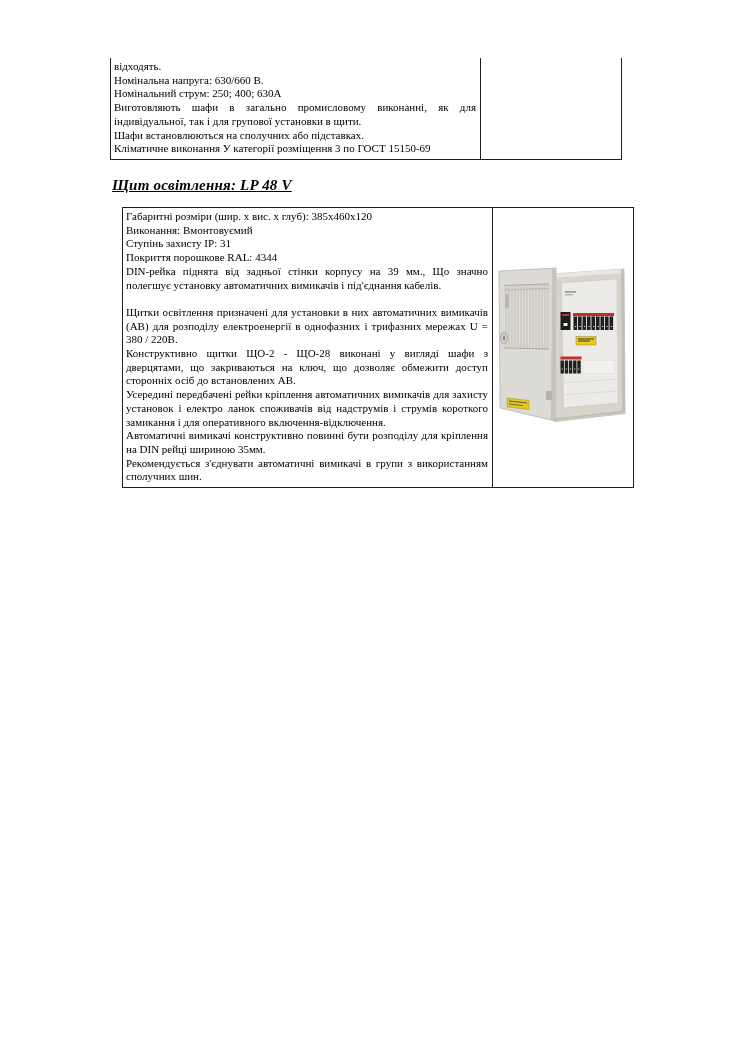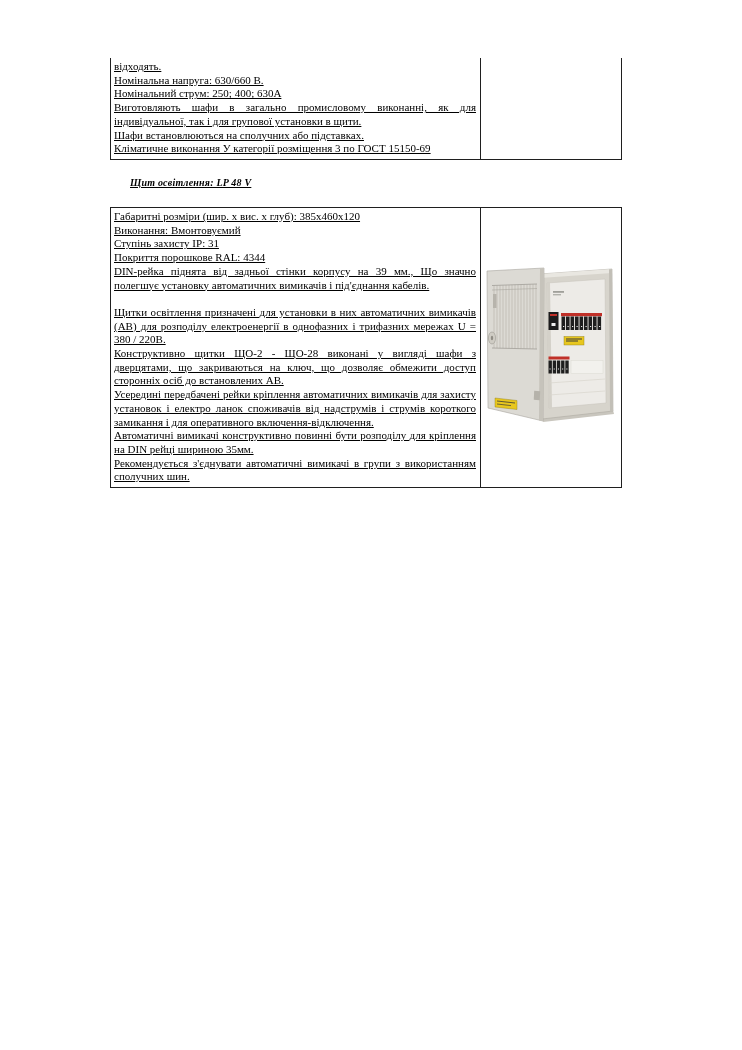--- a/index.html
+++ b/index.html
@@ -14,38 +14,36 @@
   .page { position:absolute; inset:0; }
 
   table { border-collapse:collapse; table-layout:fixed; }
   td {
     border:1px solid #1f1f1f;
     vertical-align:top;
     padding:2px 4px 3px 3px;
   }
   .t1 { position:absolute; left:110px; top:58px; width:511px; }
   .t1 td { border-top:none; }
-  .t2 { position:absolute; left:110px; top:207px; width:511px; }
+  .t2 { position:absolute; left:122px; top:207px; width:511px; }
 
   p.doc {
     margin:0;
     font-size:11px;
     line-height:13.7px;
     min-height:13.7px;
     text-align:justify;
-    text-decoration:underline;
   }
   .heading {
     position:absolute; left:112px; top:177px;
-    font-size:10px;
+    font-size:15px;
     font-weight:bold;
     font-style:italic;
     text-decoration:underline;
     letter-spacing:0.2px;
-    margin-left:18px;
   }
   .photo-cell {
     vertical-align:middle;
     text-align:center;
     padding:2px;
   }
   .photo-cell svg { display:inline-block; }
 </style>
 </head>
 <body>

